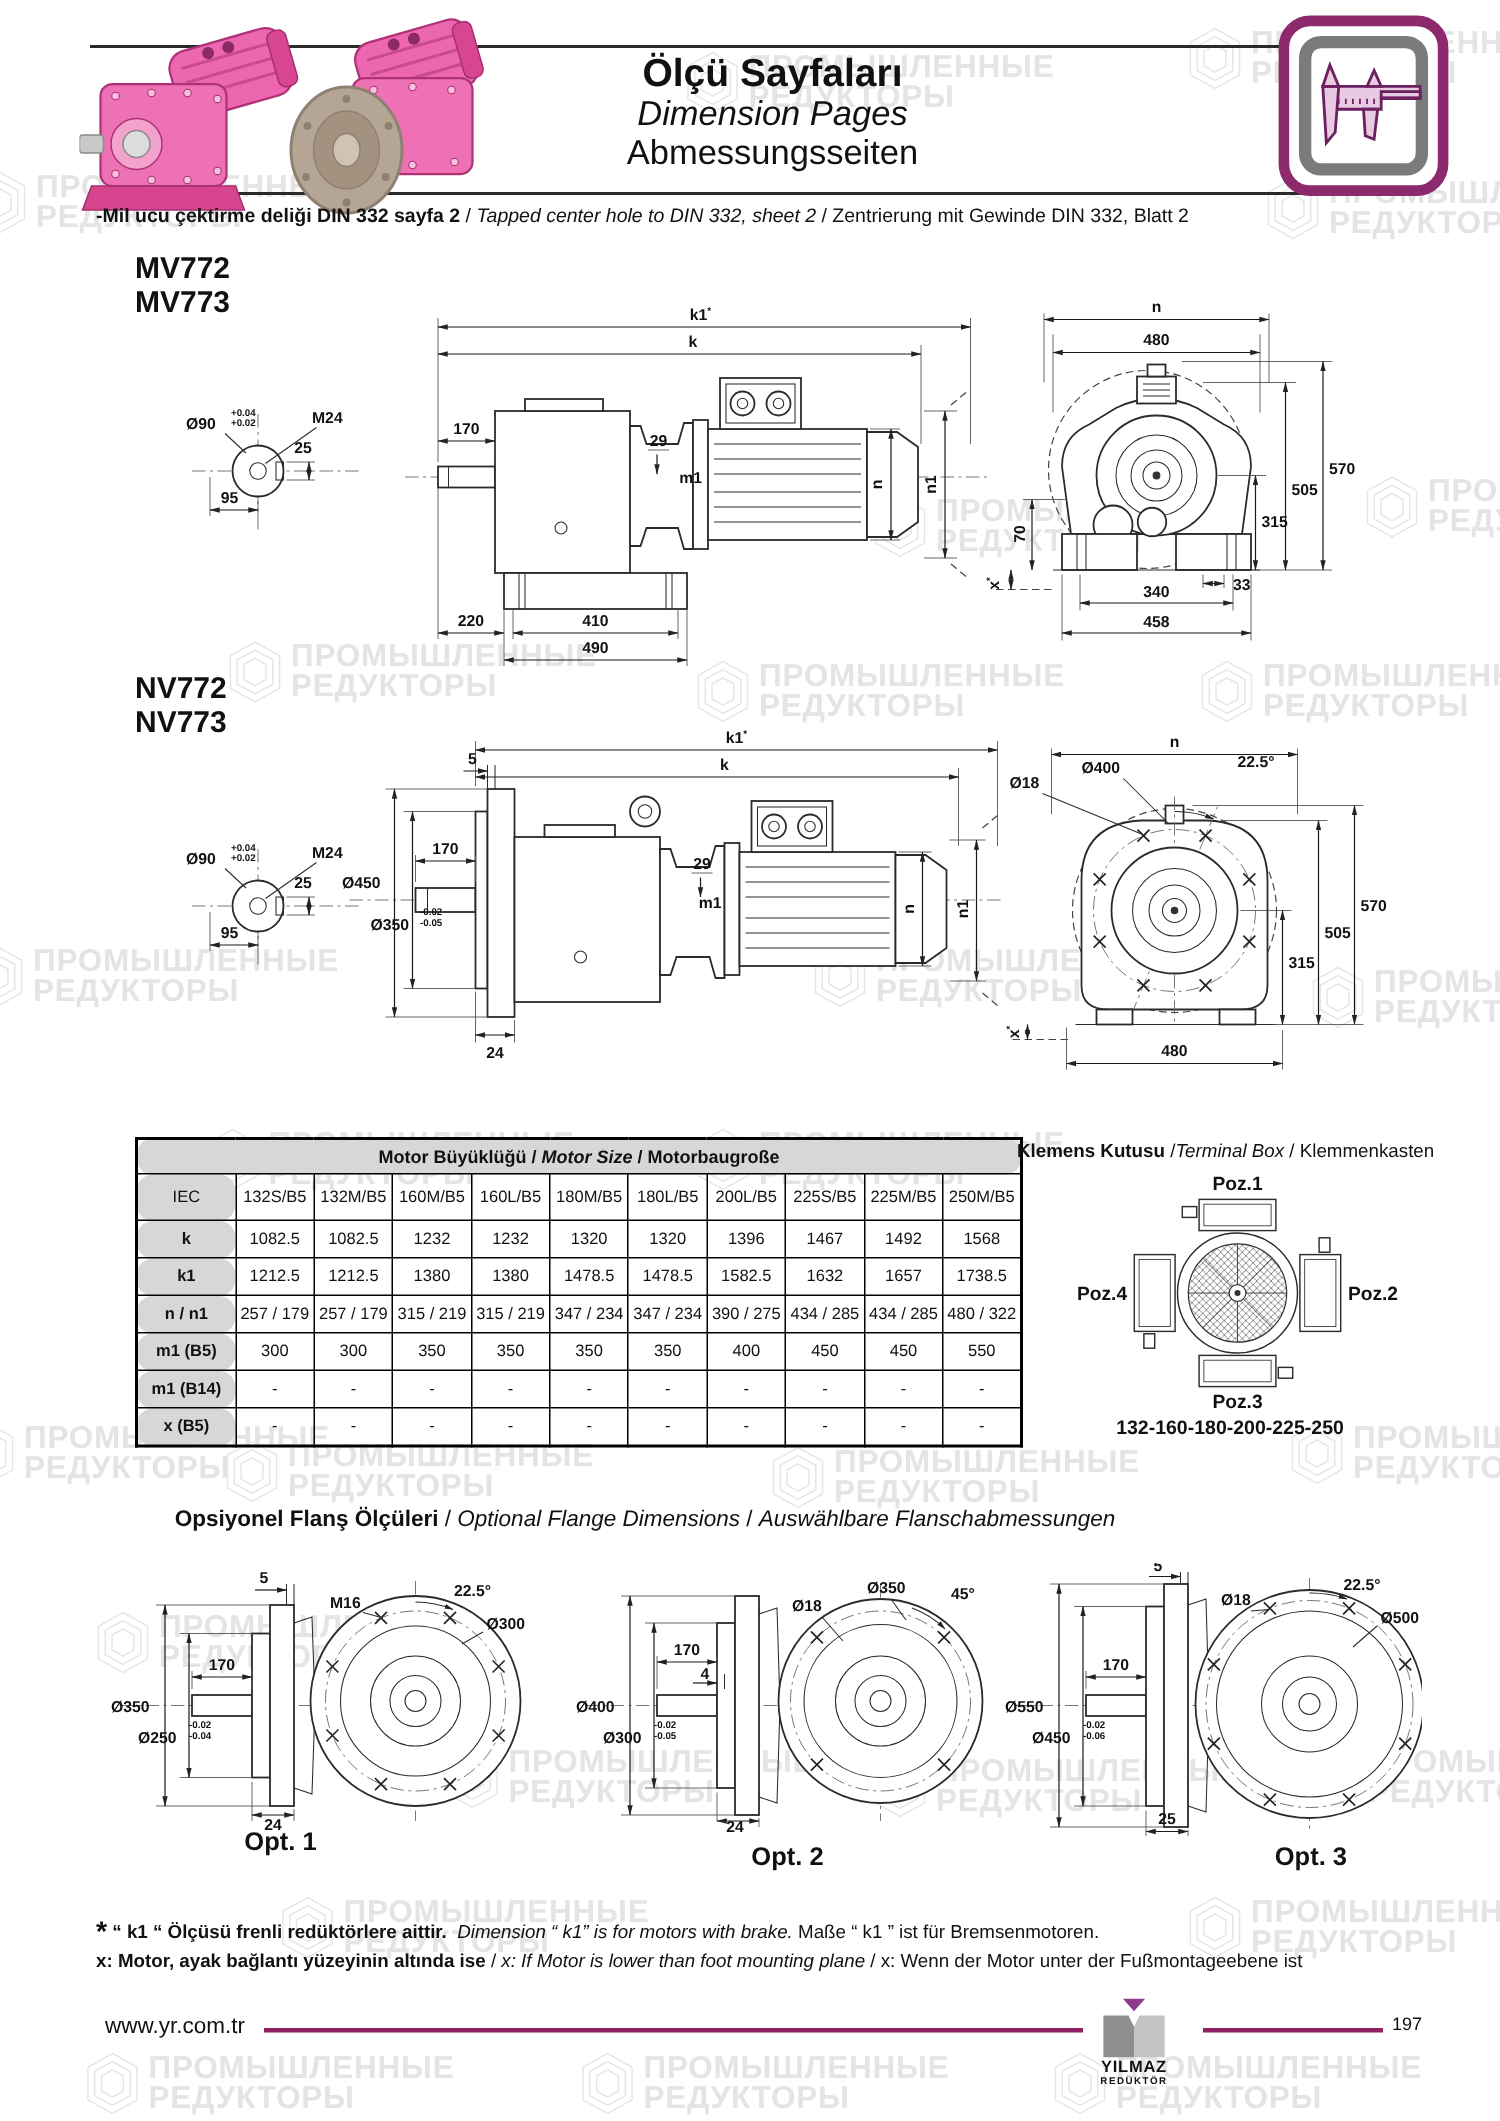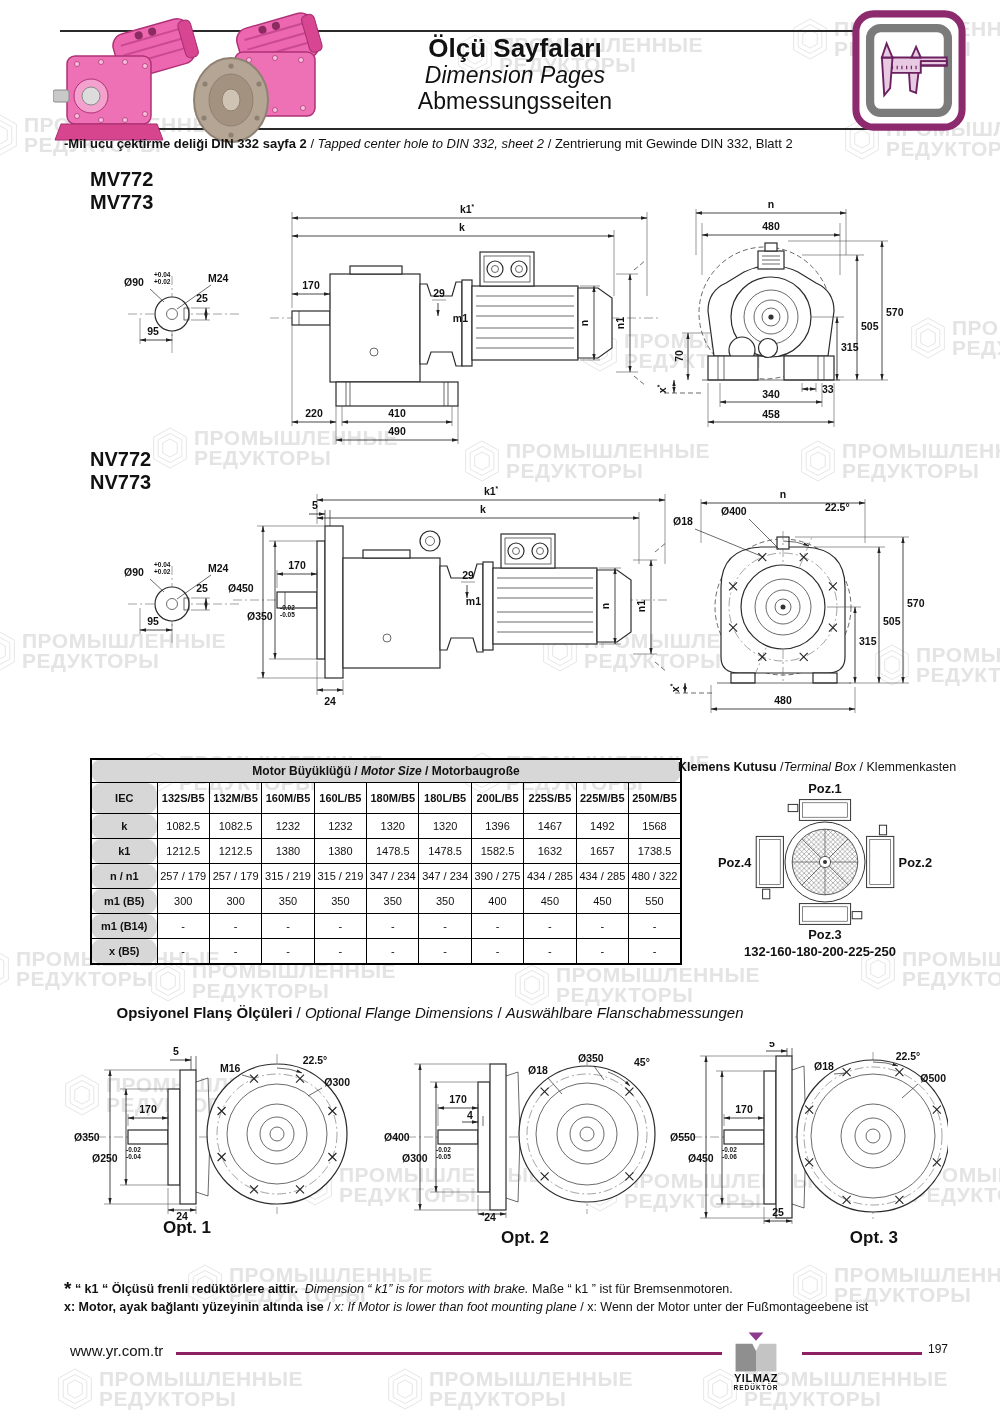--- a/index.html
+++ b/index.html
@@ -25,21 +25,21 @@
   .ol{fill:#fff;stroke:#2b2b2b;stroke-width:1.2;}
   .tl{fill:none;stroke:#2b2b2b;stroke-width:0.7;}
   .dl{fill:none;stroke:#1a1a1a;stroke-width:0.8;}
   .xl{stroke:#555;stroke-width:0.6;}
   .cl{fill:none;stroke:#666;stroke-width:0.6;stroke-dasharray:9 3 2 3;}
   .dsh{fill:none;stroke:#444;stroke-width:0.8;stroke-dasharray:5 3;}
   
   .mtable{border-collapse:collapse;table-layout:fixed;width:592px;font-size:11px;text-align:center;border:2px solid #000;}
   .mtable th,.mtable td{border:1px solid #000;padding:0;height:24px;font-size:11px;}
   .mtable .ttl{height:22px;font-size:12px;}
-  .mtable .hrow th{height:30px;font-weight:bold;}
+  .mtable .hrow th{height:30px;font-weight:normal;}
   .gray{background:#d7d7d7;border-radius:11px;}
   .rowlab{font-weight:bold;}
   
   .tb-title{position:absolute;left:678px;top:760px;font-size:12.5px;white-space:nowrap;}
   .tb-cap{position:absolute;left:688px;top:944px;width:264px;text-align:center;font-weight:bold;font-size:13px;}
   
   .fl-title{position:absolute;left:0;top:1004px;width:860px;text-align:center;font-size:15px;}
   .optcap{position:absolute;font-size:17px;font-weight:bold;}
   
   .fnote{position:absolute;left:64px;font-size:12.5px;white-space:nowrap;text-align:right;}

